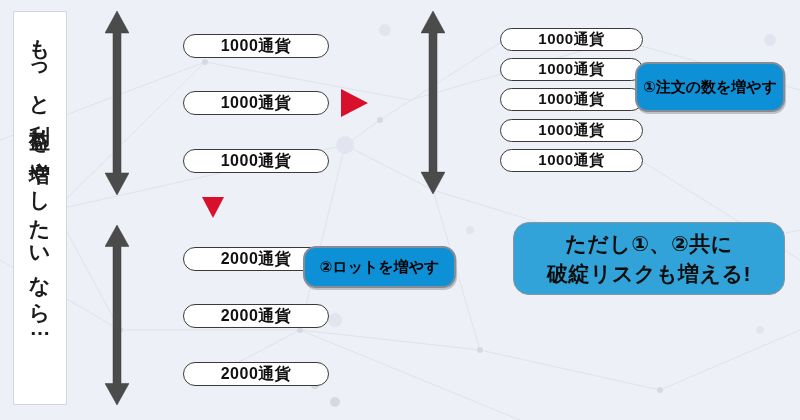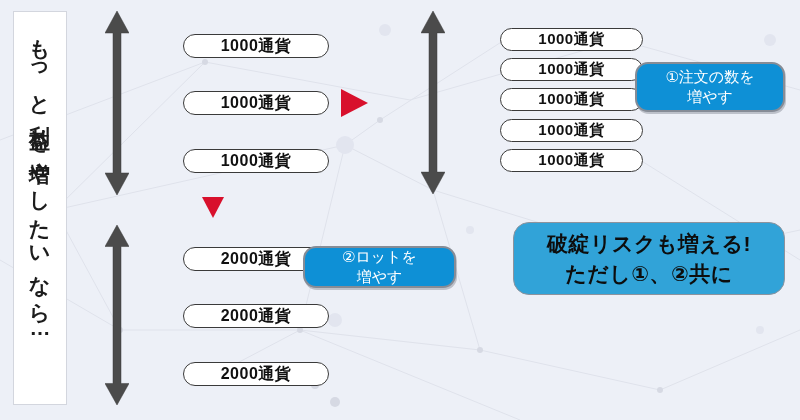--- a/index.html
+++ b/index.html
@@ -50,22 +50,22 @@
     position:absolute;left:341px;top:89px;width:0;height:0;
     border-top:14px solid transparent;border-bottom:14px solid transparent;
     border-left:27px solid #d8102c;
   }
 
   
   .badge{
     position:absolute;
     background:#0e90d6;border:2px solid #868c96;border-radius:13px;
     box-sizing:border-box;
-    display:flex;flex-direction:column;align-items:center;justify-content:center;
-    color:#ffffff;font-weight:400;font-size:15px;line-height:1.35;
+    display:flex;align-items:center;justify-content:center;
+    color:#000000;font-weight:700;font-size:15px;line-height:1.35;
     text-align:center;
     box-shadow:1px 2px 0 rgba(100,106,118,0.35);
   }
   .badge-orders{left:635px;top:62px;width:150px;height:50px;}
   .badge-lots{left:303px;top:246px;width:153px;height:42px;}
 
   
   .warning{
     position:absolute;left:513px;top:222px;width:272px;height:73px;
     background:#31a3d8;border:1.5px solid #8d939d;border-radius:16px;
@@ -153,17 +153,17 @@
   <div class="badge badge-orders">
     <span>①注文の数を</span>
     <span>増やす</span>
   </div>
   <div class="badge badge-lots">
     <span>②ロットを</span>
     <span>増やす</span>
   </div>
 
   <div class="warning">
+    <span>ただし①、②共に</span>
     <span>破綻リスクも増える!</span>
-    <span>ただし①、②共に</span>
   </div>
 
 </div>
 
 </body></html>

